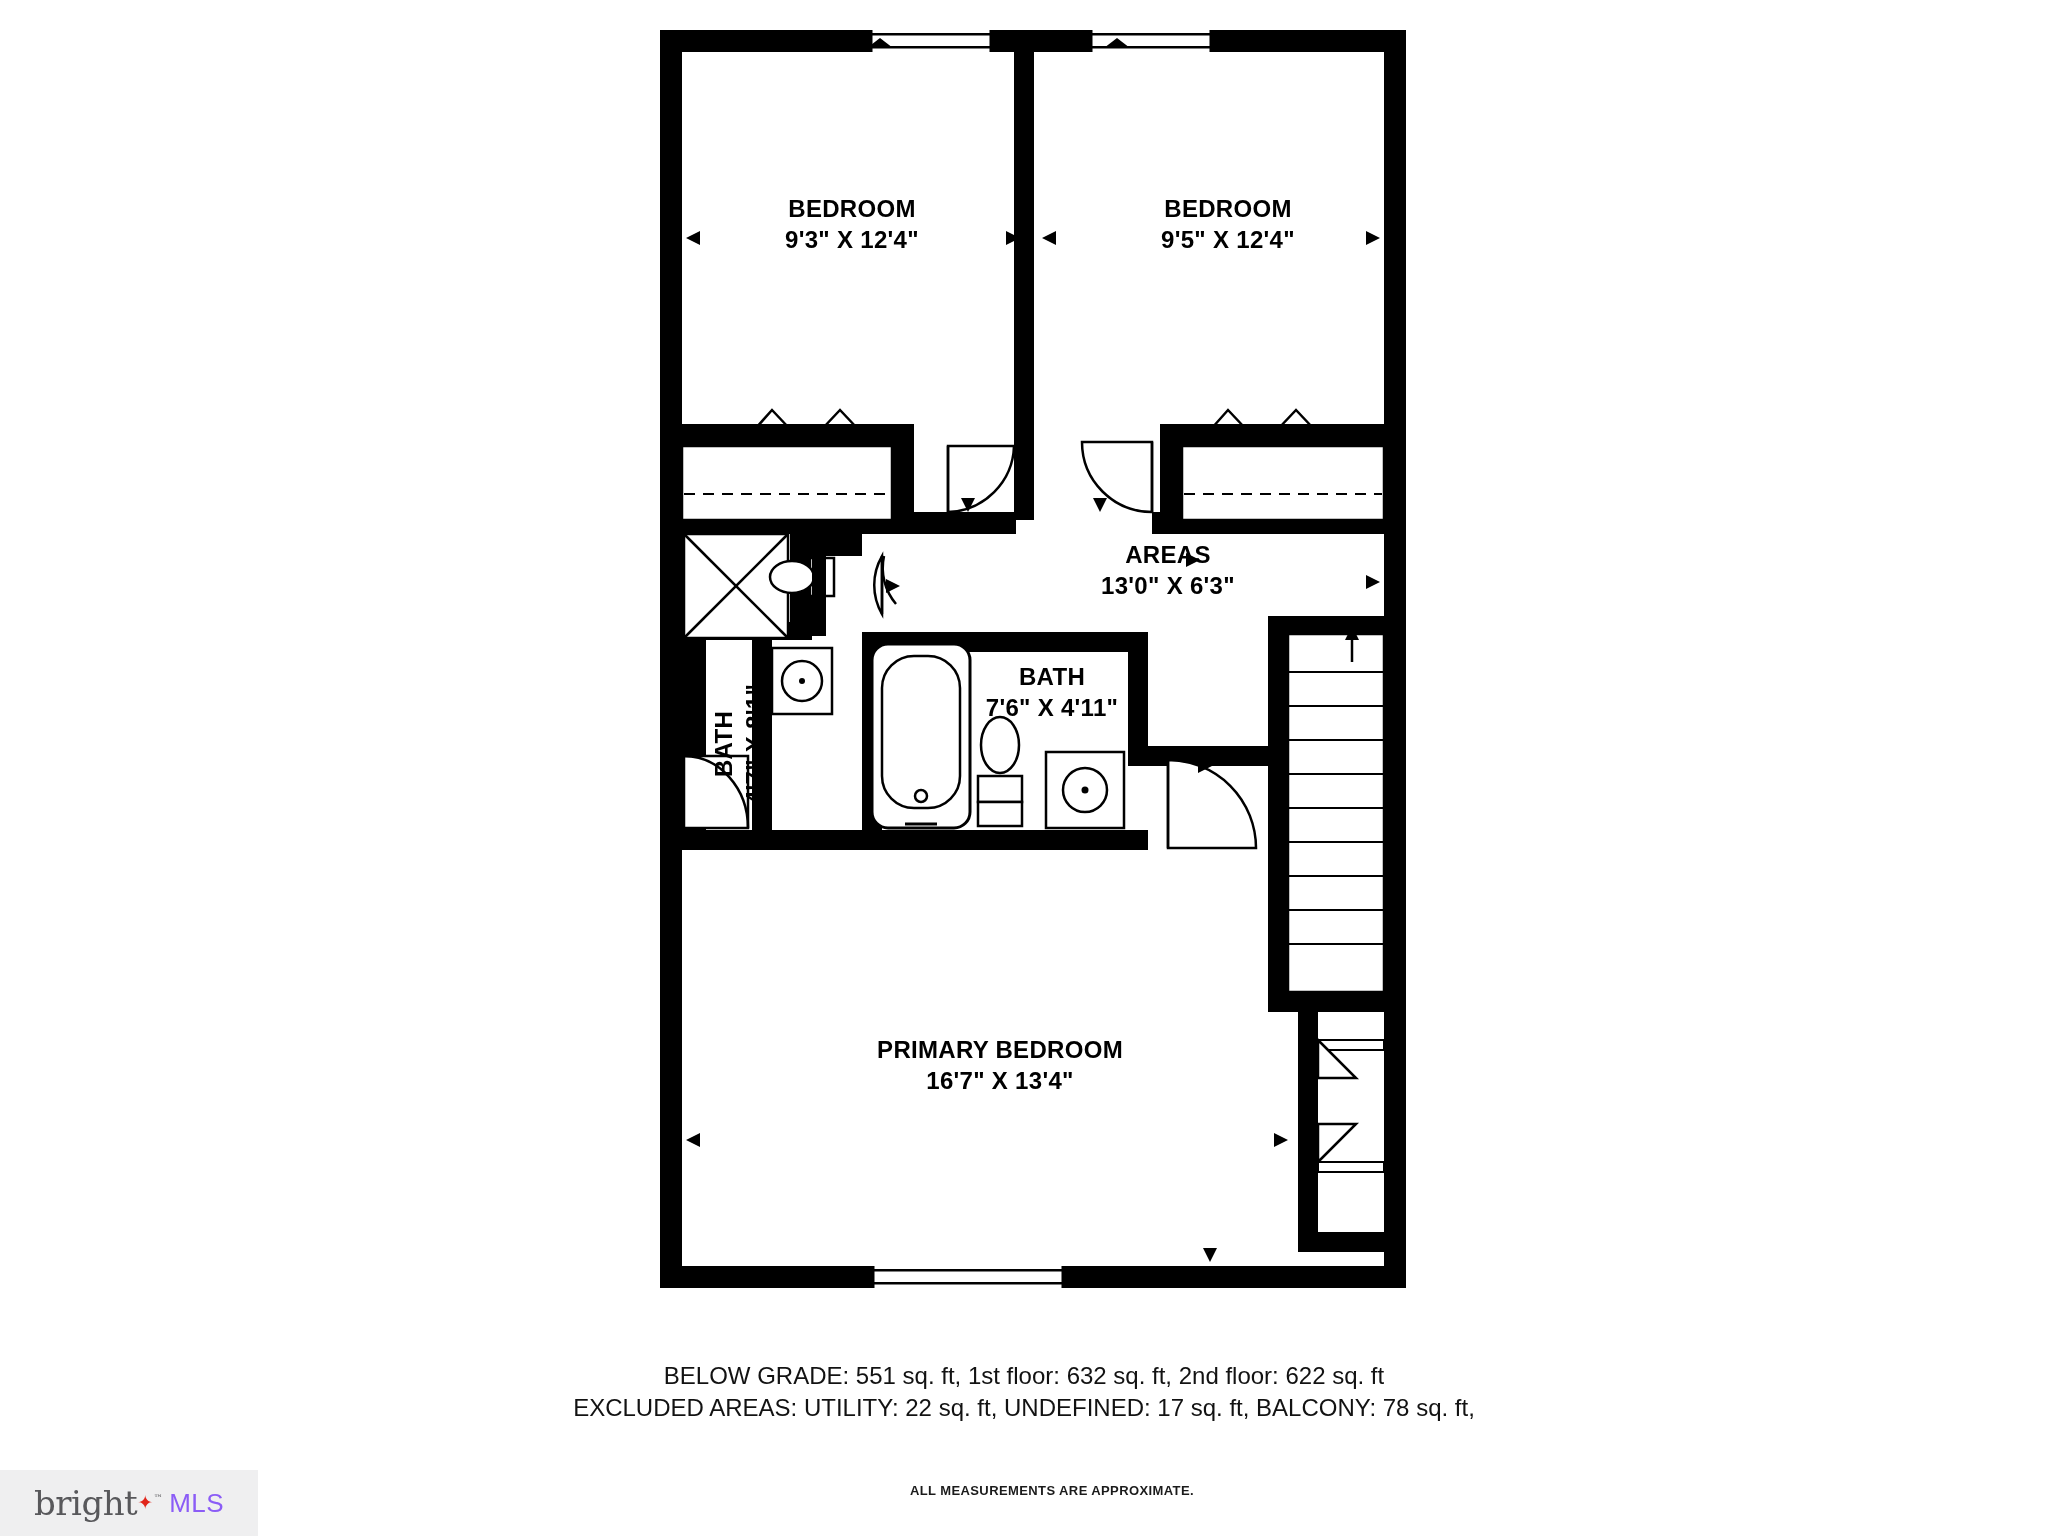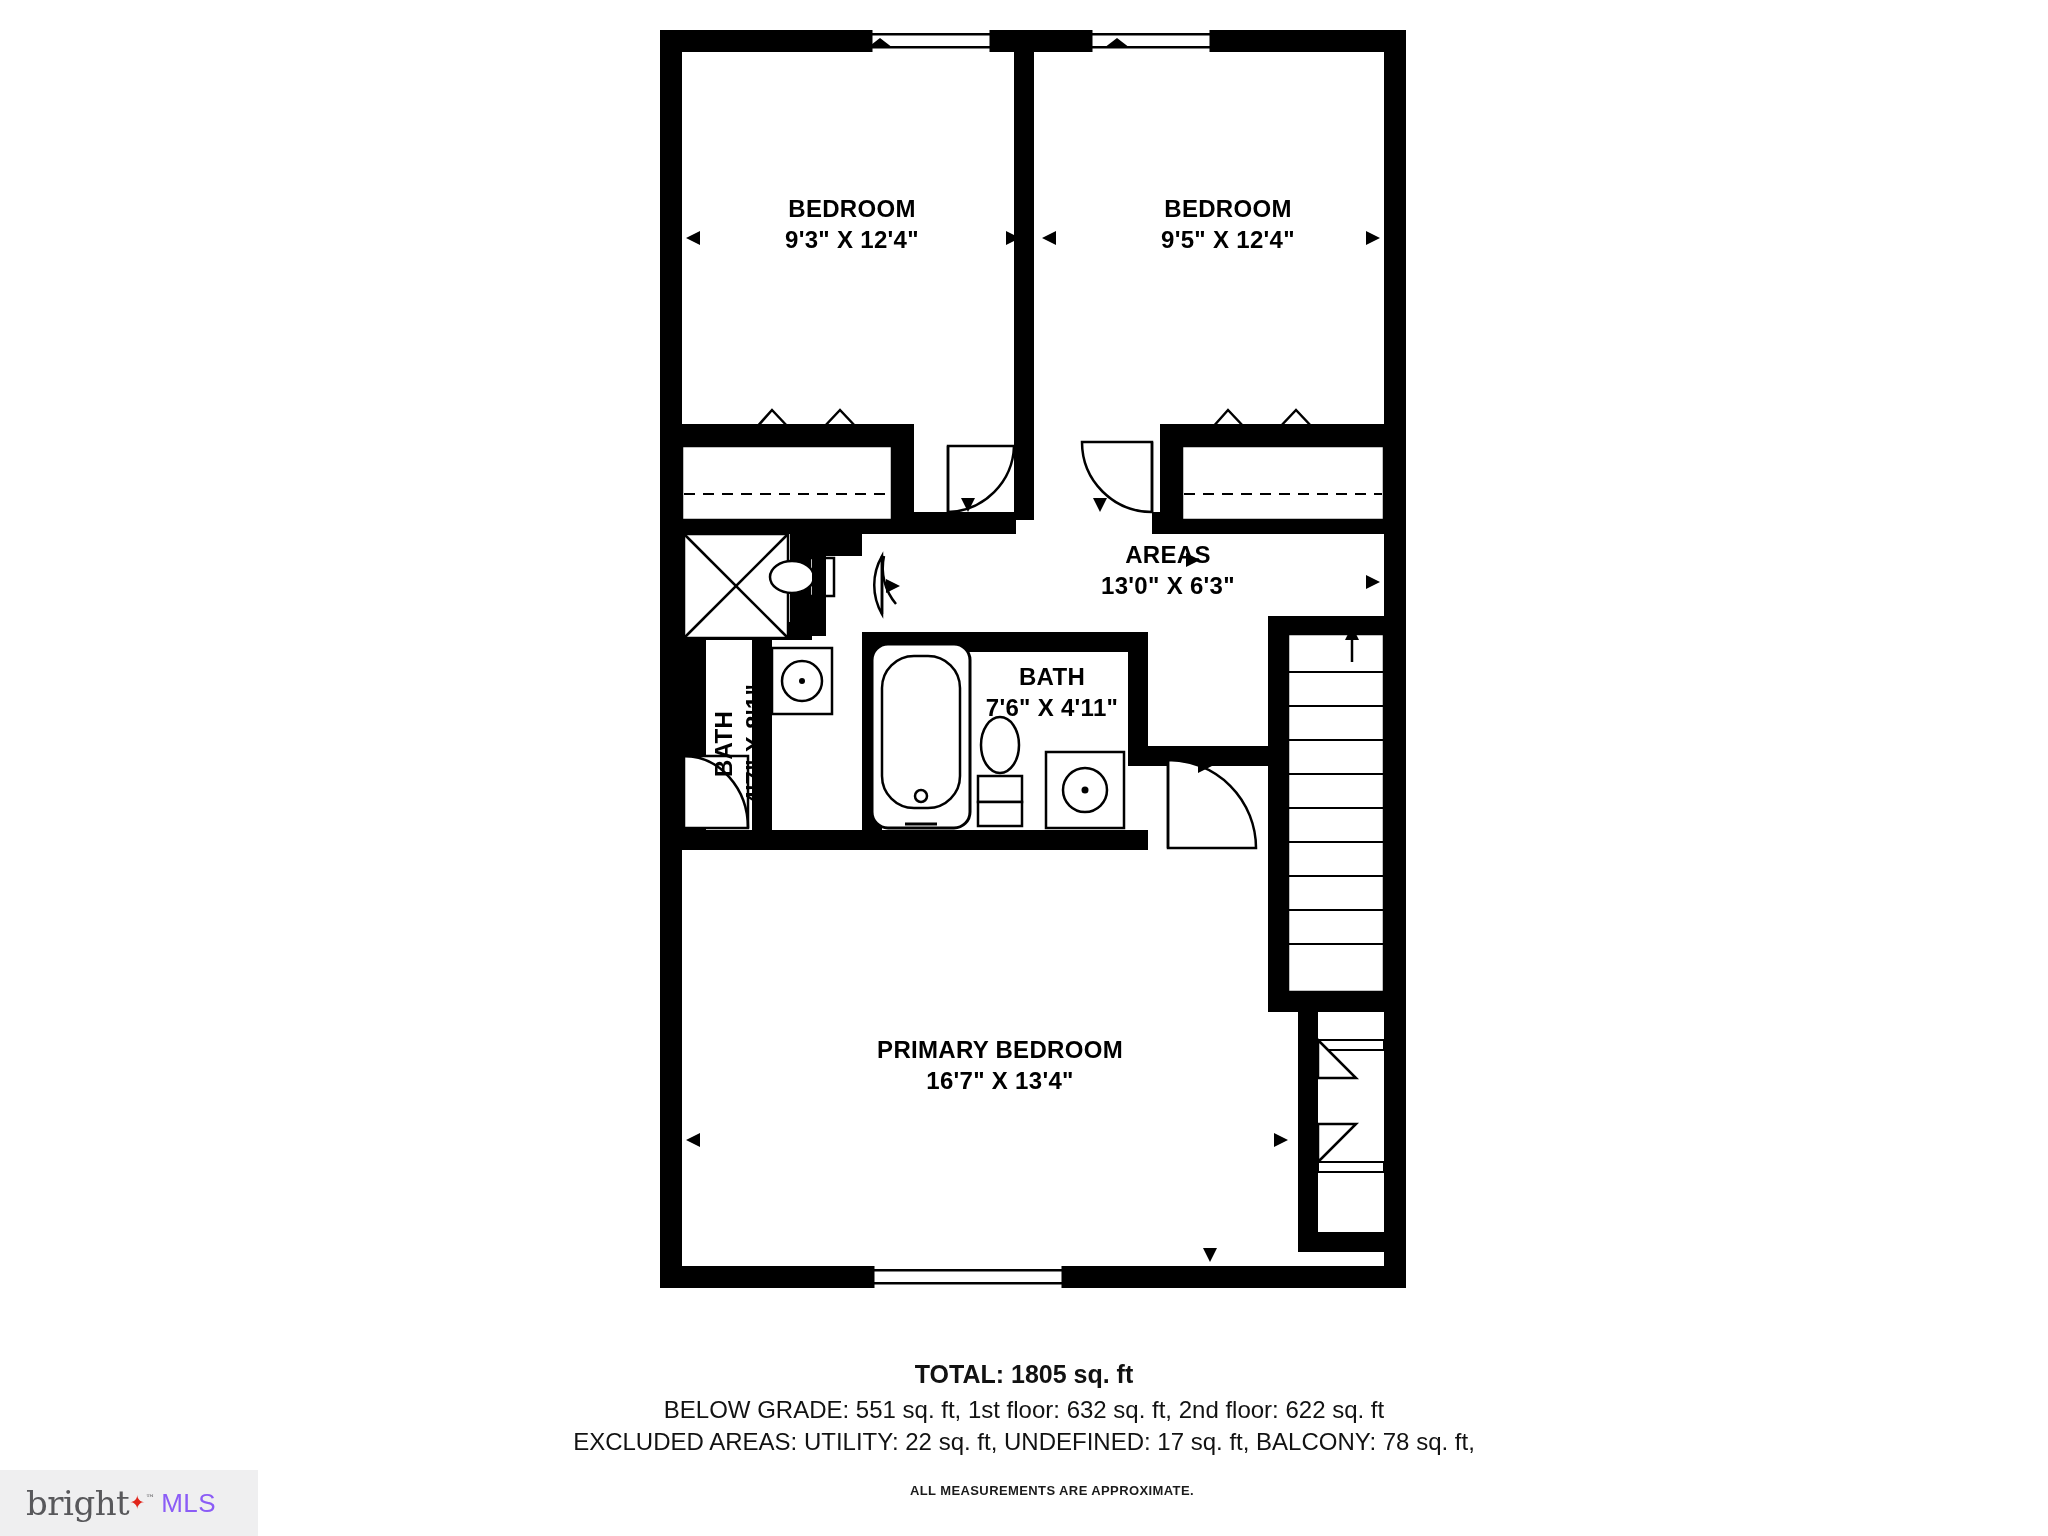--- a/index.html
+++ b/index.html
@@ -76,21 +76,21 @@
   }
   .logo {
     position: absolute;
     left: 0;
     bottom: 0;
     width: 258px;
     height: 66px;
     background: #efeff0;
     display: flex;
     align-items: center;
-    padding-left: 26px;
+    padding-left: 34px;
     box-sizing: border-box;
   }
   .logo .bright {
     font-family: "DejaVu Serif", serif;
     font-size: 34px;
     color: #58585b;
     letter-spacing: -0.5px;
     position: relative;
   }
   .logo .star {
@@ -335,21 +335,20 @@
   <span class="name">BATH</span>
   <span class="dims">4'7" X 8'1"</span>
 </div>
 
 <div class="room-label" style="left:1000px; top:1035px; transform:translate(-50%,0);">
   <span class="name">PRIMARY BEDROOM</span>
   <span class="dims">16'7" X 13'4"</span>
 </div>
 
 <div class="summary" style="top:1360px;">
-  <div class="line-total">TOTAL: 1805 sq. ft</div>
   <div class="line">BELOW GRADE: 551 sq. ft, 1st floor: 632 sq. ft, 2nd floor: 622 sq. ft</div>
   <div class="line">EXCLUDED AREAS: UTILITY: 22 sq. ft, UNDEFINED: 17 sq. ft, BALCONY: 78 sq. ft,</div>
 </div>
 
 <div class="disclaimer" style="top:1483px;">ALL MEASUREMENTS ARE APPROXIMATE.</div>
 
 <div class="logo">
   <span class="bright"><span>bright</span><span class="star">✦</span><span class="tm">™</span></span>
   <span class="mls">MLS</span>
 </div>

